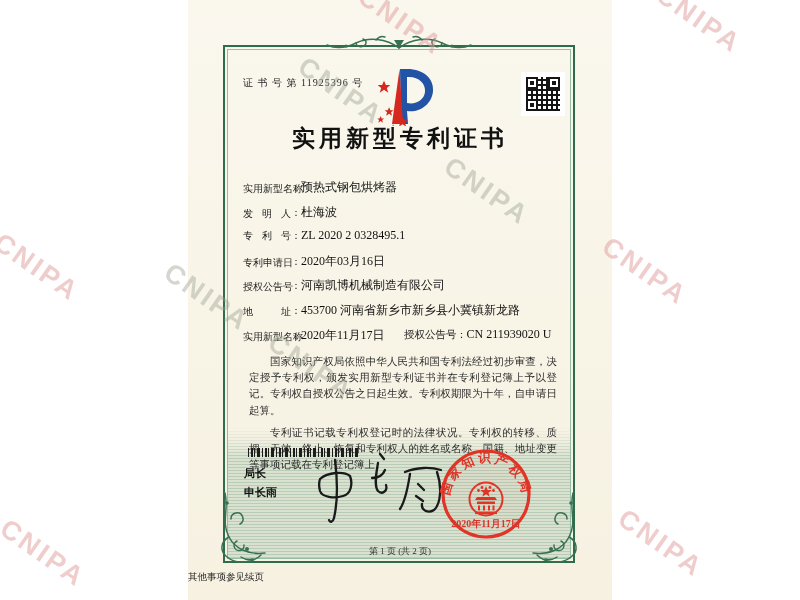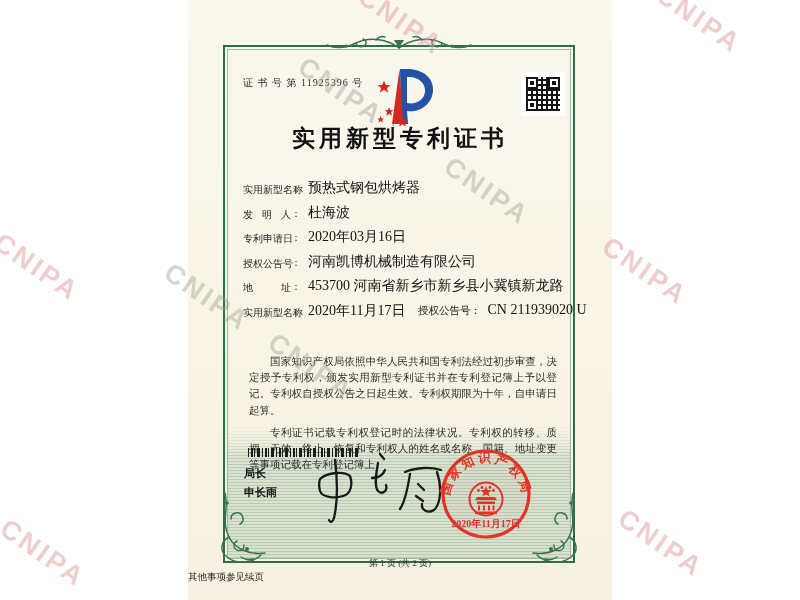--- a/index.html
+++ b/index.html
@@ -54,43 +54,43 @@
     position:absolute; left:0; top:123px; width:100%; text-align:center;
     font-size:23px; font-weight:bold; letter-spacing:4px; color:#111;
   }
   .fields { position:absolute; left:55px; top:179px; width:330px; }
   .field-row { position:relative; white-space:nowrap; height:12px; margin-bottom:12.6px; font-size:10.5px; }
   .flabel {
     display:inline-block; width:48px; font-size:10px; color:#222;
     text-align:justify; text-align-last:justify; vertical-align:bottom; overflow:visible;
   }
   .colon { font-size:10px; }
-  .fvalue { margin-left:7px; font-size:14px; color:#111; }
-  .pair2 { position:absolute; left:175px; top:0;font-family:Liberation Serif, serif; }
+  .fvalue { margin-left:0; font-size:12px; color:#111; }
+  .pair2 { position:absolute; left:161px; top:0;font-family:Liberation Serif, serif; }
   .paras {
     position:absolute; left:55px; top:348px; width:320px;
     font-size:10.5px; line-height:16.2px; color:#2b2b2b; text-align:justify;
   }
   .paras p { margin:6px; text-indent:2em; }
   .barcode {
     position:absolute; left:60px; top:448px; width:110px; height:9px;
     background:repeating-linear-gradient(90deg,
       #1d1d1d 0 1px, transparent 1px 3px,
       #1d1d1d 3px 5px, transparent 5px 6px,
       #1d1d1d 6px 7px, transparent 7px 9px,
       #1d1d1d 9px 12px, transparent 12px 14px);
   }
   .director {
     position:absolute; left:56px; top:464px;
     font-family:"Liberation Sans", sans-serif; font-weight:bold;
     font-size:11px; line-height:19px; color:#111;
   }
   .signature { position:absolute; left:122px; top:448px; }
   .seal { position:absolute; left:250px; top:447px; }
-  .page-no { position:absolute; left:0; top:545px; width:100%; text-align:center; font-size:9px; color:#333;margin-top:12px; }
+  .page-no { position:absolute; left:0; top:545px; width:100%; text-align:center; font-size:9px; color:#333; }
   .continuation { position:absolute; left:0; top:571px; width:100%; font-size:9.5px; color:#222; }
   .wm {
     position:absolute; z-index:9; pointer-events:none;
     font-family:"Liberation Sans", sans-serif; font-weight:bold;
     font-size:27px; letter-spacing:3px;
     transform:rotate(35deg);
   }
   .wm.pink { color:rgba(224,156,156,.50); }
   .wm.grey { color:rgba(152,160,142,.42); }
 </style>
@@ -175,20 +175,21 @@
       <span class="finder tr"></span>
       <span class="finder bl"></span>
     </div>
   </div>
 
   <div class="doc-title">实用新型专利证书</div>
 
   <div class="fields" id="fields">
       <div class="field-row"><span class="flabel">实用新型名称</span><span class="colon">：</span><span class="fvalue">预热式钢包烘烤器</span></div>
       <div class="field-row"><span class="flabel">发明人</span><span class="colon">：</span><span class="fvalue">杜海波</span></div>
+      <div class="field-row"><span class="flabel">专利号</span><span class="colon">：</span><span class="fvalue">ZL 2020 2 0328495.1</span></div>
       <div class="field-row"><span class="flabel">专利申请日</span><span class="colon">：</span><span class="fvalue">2020年03月16日</span></div>
       <div class="field-row"><span class="flabel">授权公告号</span><span class="colon">：</span><span class="fvalue">河南凯博机械制造有限公司</span></div>
       <div class="field-row"><span class="flabel">地址</span><span class="colon">：</span><span class="fvalue">453700 河南省新乡市新乡县小冀镇新龙路</span></div>
       <div class="field-row"><span class="flabel">实用新型名称</span><span class="colon">：</span><span class="fvalue">2020年11月17日</span><span class="pair2"><span>授权公告号</span><span class="colon">：</span><span class="fvalue">CN 211939020 U</span></span></div>
     </div>
 
   <div class="paras" id="paras">
       <p>国家知识产权局依照中华人民共和国专利法经过初步审查，决定授予专利权，颁发实用新型专利证书并在专利登记簿上予以登记。专利权自授权公告之日起生效。专利权期限为十年，自申请日起算。</p>
       <p>专利证书记载专利权登记时的法律状况。专利权的转移、质押、无效、终止、恢复和专利权人的姓名或名称、国籍、地址变更等事项记载在专利登记簿上。</p>
     </div>

